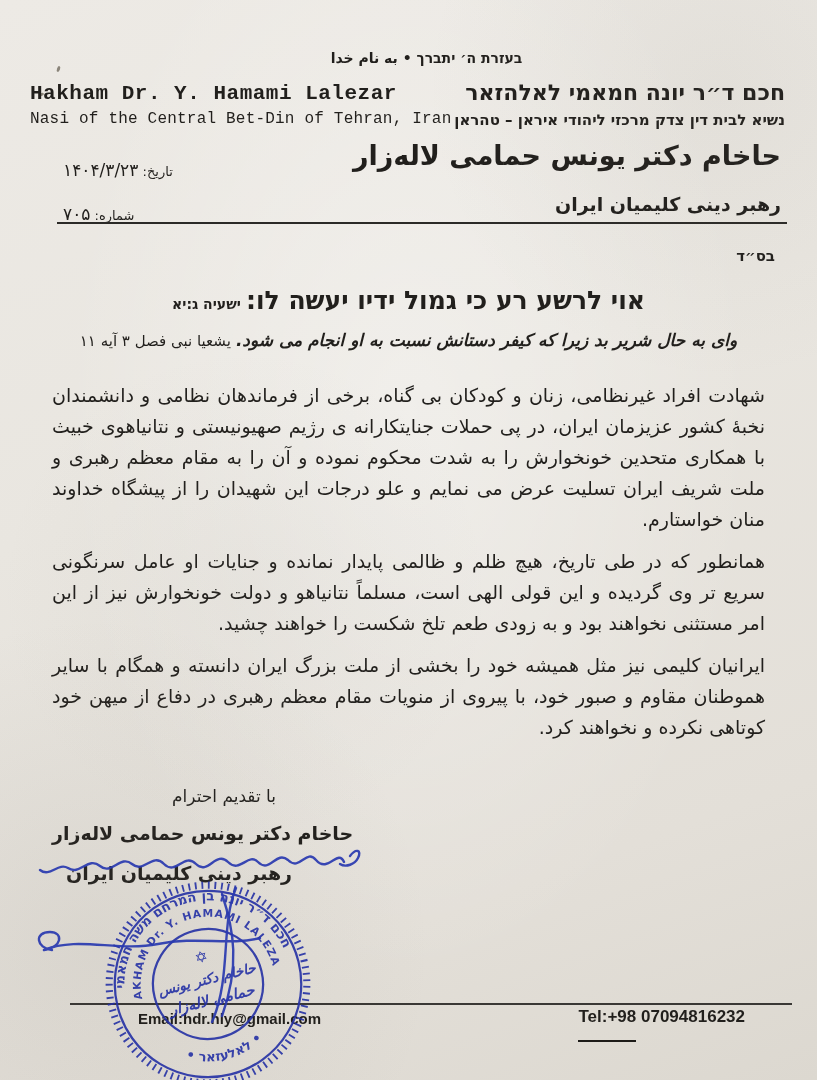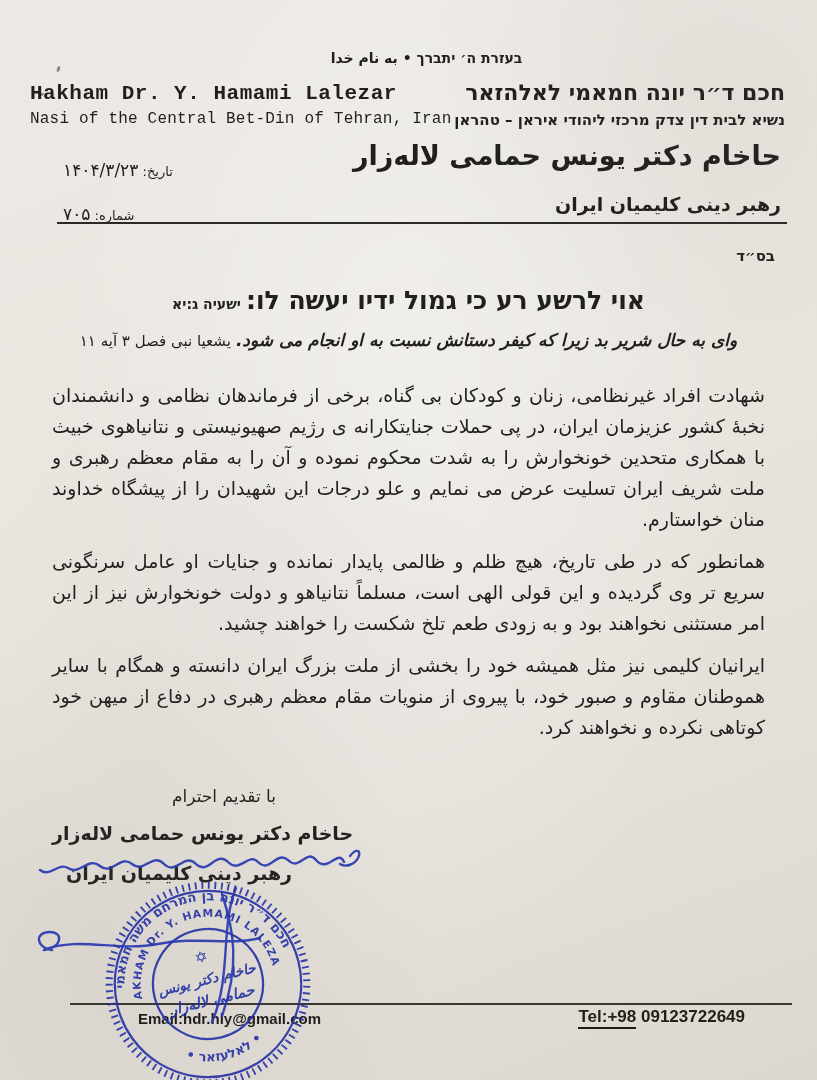--- a/index.html
+++ b/index.html
@@ -45,21 +45,21 @@
   .body-text{top:380px;left:52px;right:52px;}
   .body-text p{margin:0 0 11px 0;font-size:19px;line-height:31px;text-align:justify;}
   .sig-respect{top:786px;left:172px;font-size:17px;}
   .sig-name{top:822px;left:52px;font-size:19px;font-weight:bold;}
   .sig-title{top:862px;left:66px;font-size:19px;font-weight:bold;}
   .stamp-wrap{top:876px;left:100px;width:216px;height:216px;transform:rotate(-14deg);opacity:.9;z-index:3;}
   .ink-overlay{top:826px;left:8px;width:364px;height:246px;z-index:4;pointer-events:none;}
   .rule2{top:1003px;left:70px;right:25px;height:2px;background:#3a3835;z-index:2;}
   .footer-email{top:1010px;left:138px;font-size:15px;font-weight:bold;font-family:"Liberation Sans",sans-serif;z-index:2;}
   .footer-tel{top:1007px;right:72px;font-size:17px;font-weight:bold;font-family:"Liberation Sans",sans-serif;z-index:2;}
-  .tel-prefix{border-bottom:2px solid #1d1b18;padding-bottom:1px;}
+  .tel-prefix{border-bottom:2px solid #1d1b18;padding-bottom:14px;}
   .speck{position:absolute;background:#8b857a;border-radius:50%;}
   .speck1{top:66px;left:57px;width:3px;height:6px;transform:rotate(20deg);}
   .speck2{top:93px;left:39px;width:5px;height:3px;transform:rotate(-25deg);}
 </style>
 </head>
 <body>
 
 <div class="paper">
 
   <span class="speck speck1"></span>
@@ -145,16 +145,16 @@
       <path d="M44,124 c -16,-2 -18,-18 -2,-18 c 14,0 12,16 -6,18"></path>
       <path d="M36,124 C 70,110 110,126 150,118 C 190,110 220,120 252,112"></path>
       <path d="M214,68 C 226,104 232,140 214,190"></path>
       <path d="M228,62 C 212,100 224,150 204,196"></path>
     </g>
   </svg>
 
   <div class="abs rule2"></div>
   <div class="abs footer-email">Email:hdr.hly@gmail.com</div>
   <div class="abs footer-tel">
-    <span class="tel-prefix">Tel:+98</span><span> 09123722649</span>
+    <span class="tel-prefix">Tel:+98</span><span> 07094816232</span>
   </div>
 
 </div>
 
 </body></html>

